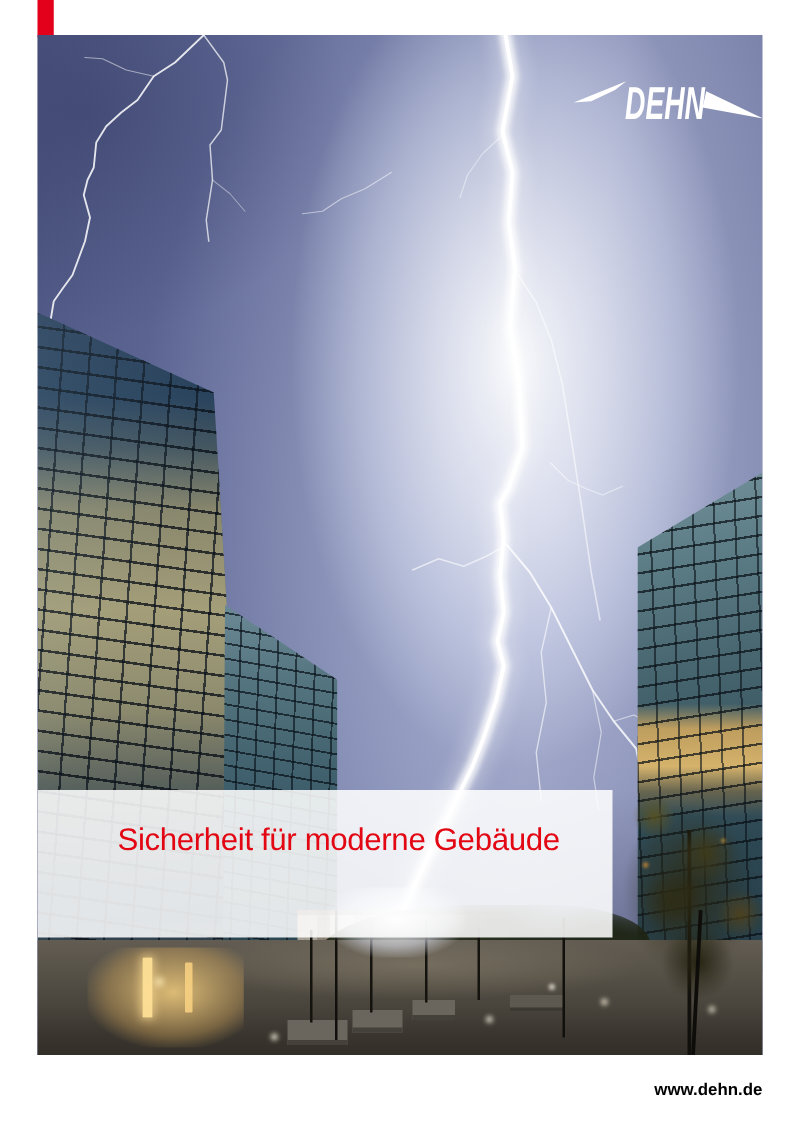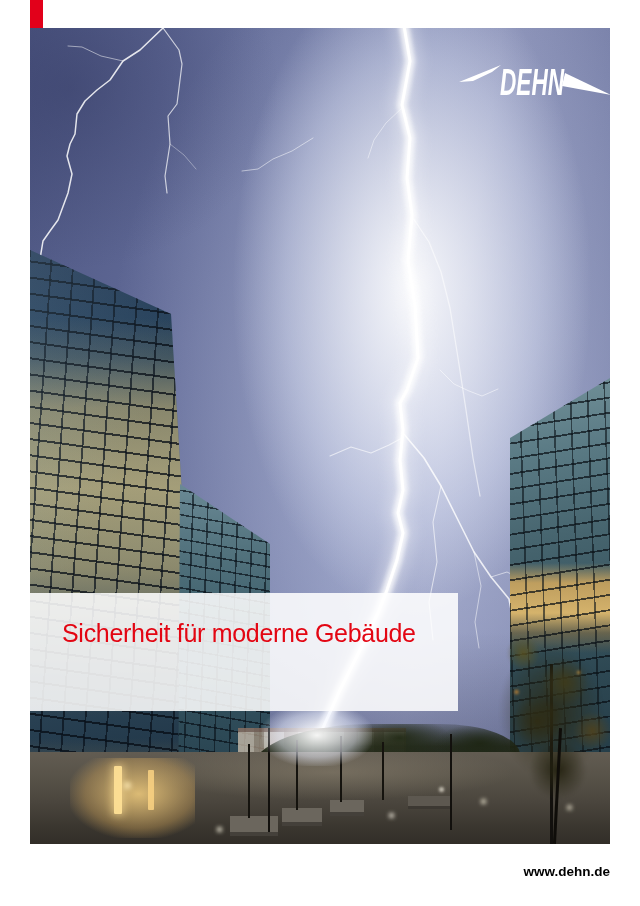--- a/index.html
+++ b/index.html
@@ -94,21 +94,21 @@
       radial-gradient(circle 34px at 60% 35%, rgba(62,58,26,.95), rgba(62,58,26,0) 70%),
       radial-gradient(circle 30px at 80% 60%, rgba(80,66,28,.9), rgba(80,66,28,0) 65%),
       radial-gradient(circle 36px at 40% 55%, rgba(47,44,20,.95), rgba(47,44,20,0) 70%),
       radial-gradient(circle 40px at 55% 80%, rgba(36,34,16,.95), rgba(36,34,16,0) 72%),
       radial-gradient(ellipse 70px 90px at 50% 50%, rgba(44,42,20,.85), rgba(44,42,20,0) 75%);}
   .tree-right-trunk{position:absolute;left:526px;top:700px;width:3px;height:116px;background:#0f0d09;transform:rotate(3deg);}
 
   .strike-glow{position:absolute;left:232px;top:682px;width:110px;height:56px;
     background:radial-gradient(ellipse at 50% 45%, rgba(255,255,255,.95), rgba(235,240,255,.5) 50%, rgba(235,240,255,0) 75%);}
 
-  .banner{position:absolute;left:0;top:565px;width:428px;height:118px;background:rgba(255,255,255,.87);}
+  .banner{position:absolute;left:0;top:604px;width:428px;height:118px;background:rgba(255,255,255,.87);padding-left:32px;}
   .banner h1{margin:28px 0 0 32px;font-size:25px;font-weight:normal;letter-spacing:-0.3px;color:#e30613;line-height:1;}
   .banner p{margin:15px 0 0 32px;font-size:14px;color:#1d1d1b;line-height:1;}
 
   svg.logo{position:absolute;left:385px;top:32px;}
   .logo-text{fill:#ffffff;font-family:"Liberation Sans",sans-serif;font-weight:bold;font-style:italic;font-size:37px;}
 
   .website{position:absolute;right:30px;top:864px;font-size:13.5px;font-weight:bold;color:#000;text-align:right;}
 </style>
 </head>
 <body>

